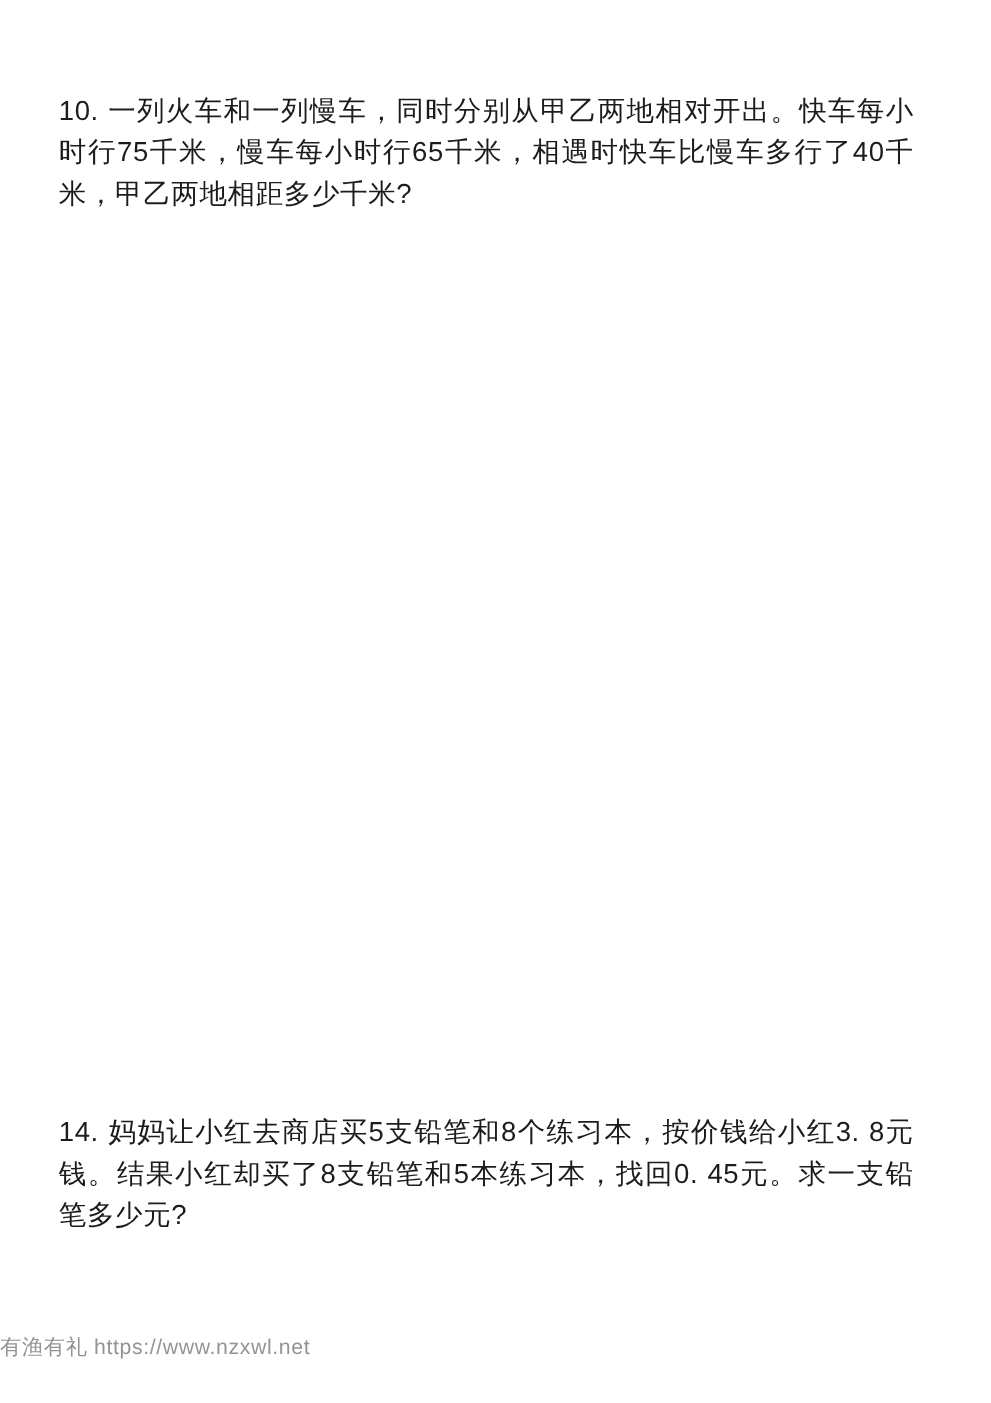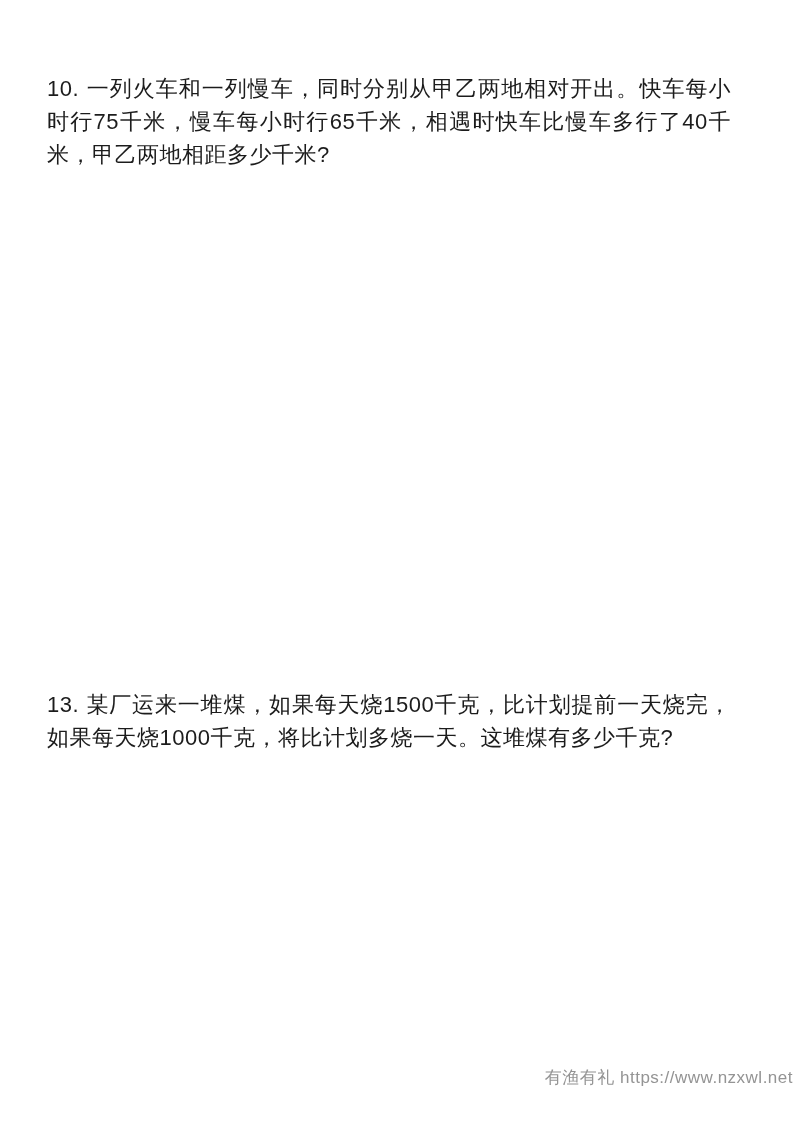--- a/index.html
+++ b/index.html
@@ -31,37 +31,37 @@
   #p10 { top: 50px; }
   #p11 { top: 257px; }
   #p12 { top: 464px; }
   #p13 { top: 666px; }
   #p14 { top: 867px; }
   .footer {
     position: absolute;
     top: 1066px;
     left: 0;
     width: 793px;
-    text-align: right;
+    text-align: left;
     font-size: 17px;
     color: #949494;
     letter-spacing: 0.5px;
   }
 </style>
 </head>
 <body>
 
 <div class="page">
 
   <p class="problem" id="p10">
     <span class="num">10.</span><span>一列火车和一列慢车，同时分别从甲乙两地相对开出。快车每小时行75千米，慢车每小时行65千米，相遇时快车比慢车多行了40千米，甲乙两地相距多少千米?</span>
   </p>
 
 
 
-  <p class="problem" id="p13">
-    <span class="num">13.</span><span>某厂运来一堆煤，如果每天烧1500千克，比计划提前一天烧完，如果每天烧1000千克，将比计划多烧一天。这堆煤有多少千克?</span>
+
+  <p class="problem" id="p14">
+    <span class="num">14.</span><span>妈妈让小红去商店买5支铅笔和8个练习本，按价钱给小红3. 8元钱。结果小红却买了8支铅笔和5本练习本，找回0. 45元。求一支铅笔多少元?</span>
   </p>
-
 
   <div class="footer">有渔有礼 https://www.nzxwl.net</div>
 
 </div>
 
 </body></html>

